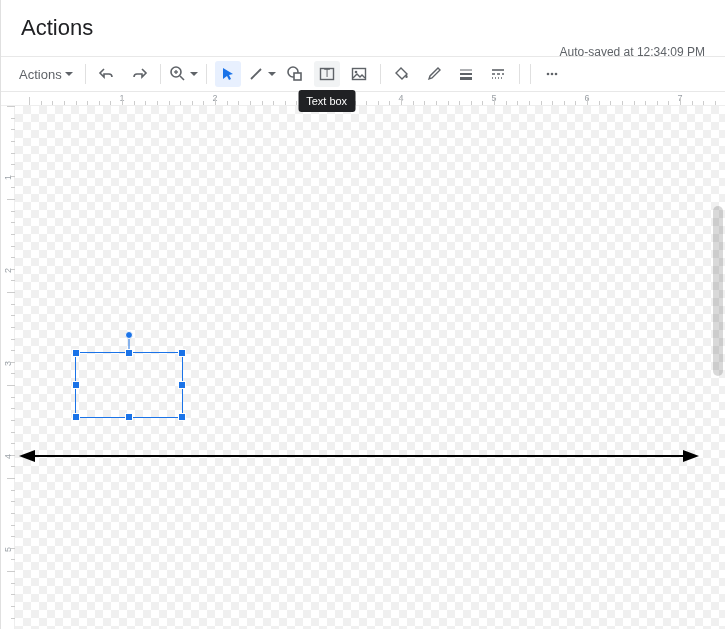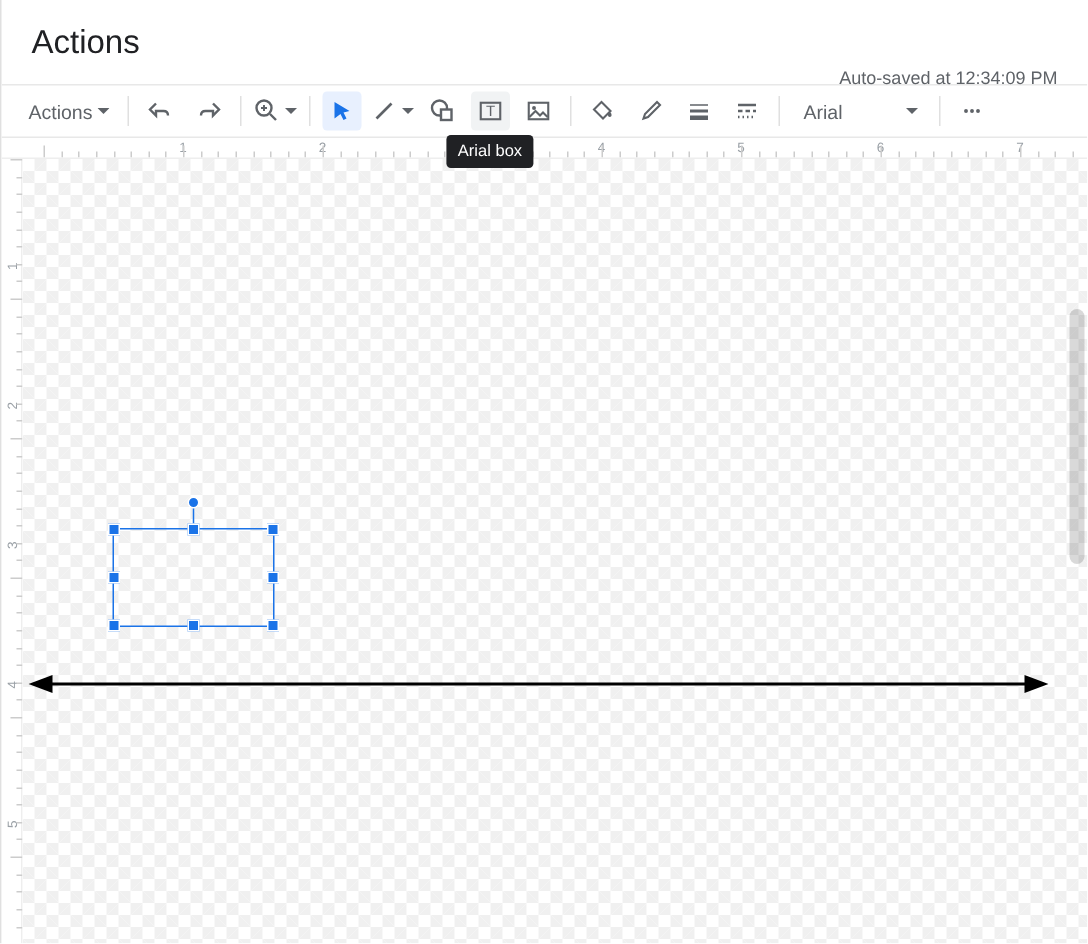--- a/index.html
+++ b/index.html
@@ -124,21 +124,21 @@
       <svg width="18" height="18">
           <circle cx="7" cy="7" r="5" fill="none" stroke="#5f6368" stroke-width="1.6"></circle>
           <rect x="8" y="8" width="7" height="7" fill="#fff" stroke="#5f6368" stroke-width="1.6"></rect>
         </svg>
     </div>
     <div class="tbtn hover" style="position:relative;">
       <svg width="18" height="18">
           <rect x="2.5" y="3.5" width="13" height="11" fill="none" stroke="#5f6368" stroke-width="1.4"></rect>
           <text x="9" y="12" text-anchor="middle" font-size="10" fill="#5f6368" font-family="Arial">T</text>
         </svg>
-      <div class="tooltip">Arial box</div>
+      <div class="tooltip">Text box</div>
     </div>
     <div class="tbtn">
       <svg width="18" height="18">
           <rect x="2.5" y="3.5" width="13" height="11" fill="none" stroke="#5f6368" stroke-width="1.4"></rect>
           <circle cx="6" cy="7" r="1.3" fill="#5f6368"></circle>
           <path d="M3 13l4-4 3 3 2-2 3 3" fill="none" stroke="#5f6368" stroke-width="1.4"></path>
         </svg>
     </div>
     <span class="sep"></span>
 
@@ -162,26 +162,20 @@
     </div>
     <div class="tbtn">
       <svg width="18" height="18">
           <line x1="3" y1="5" x2="15" y2="5" stroke="#5f6368" stroke-width="1.6"></line>
           <line x1="3" y1="9" x2="15" y2="9" stroke="#5f6368" stroke-width="1.6" stroke-dasharray="3 2"></line>
           <line x1="3" y1="13" x2="15" y2="13" stroke="#5f6368" stroke-width="1.6" stroke-dasharray="1 2"></line>
         </svg>
     </div>
     <span class="sep"></span>
 
-    <div class="tbtn font">
-      <span>Arial</span>
-      <svg width="8" height="5">
-          <path d="M0 0l4 4 4-4z" fill="#5f6368"></path>
-        </svg>
-    </div>
     <span class="sep"></span>
 
     <div class="tbtn">
       <svg width="18" height="18">
           <circle cx="5" cy="9" r="1.3" fill="#5f6368"></circle>
           <circle cx="9" cy="9" r="1.3" fill="#5f6368"></circle>
           <circle cx="13" cy="9" r="1.3" fill="#5f6368"></circle>
         </svg>
     </div>
   </div>

